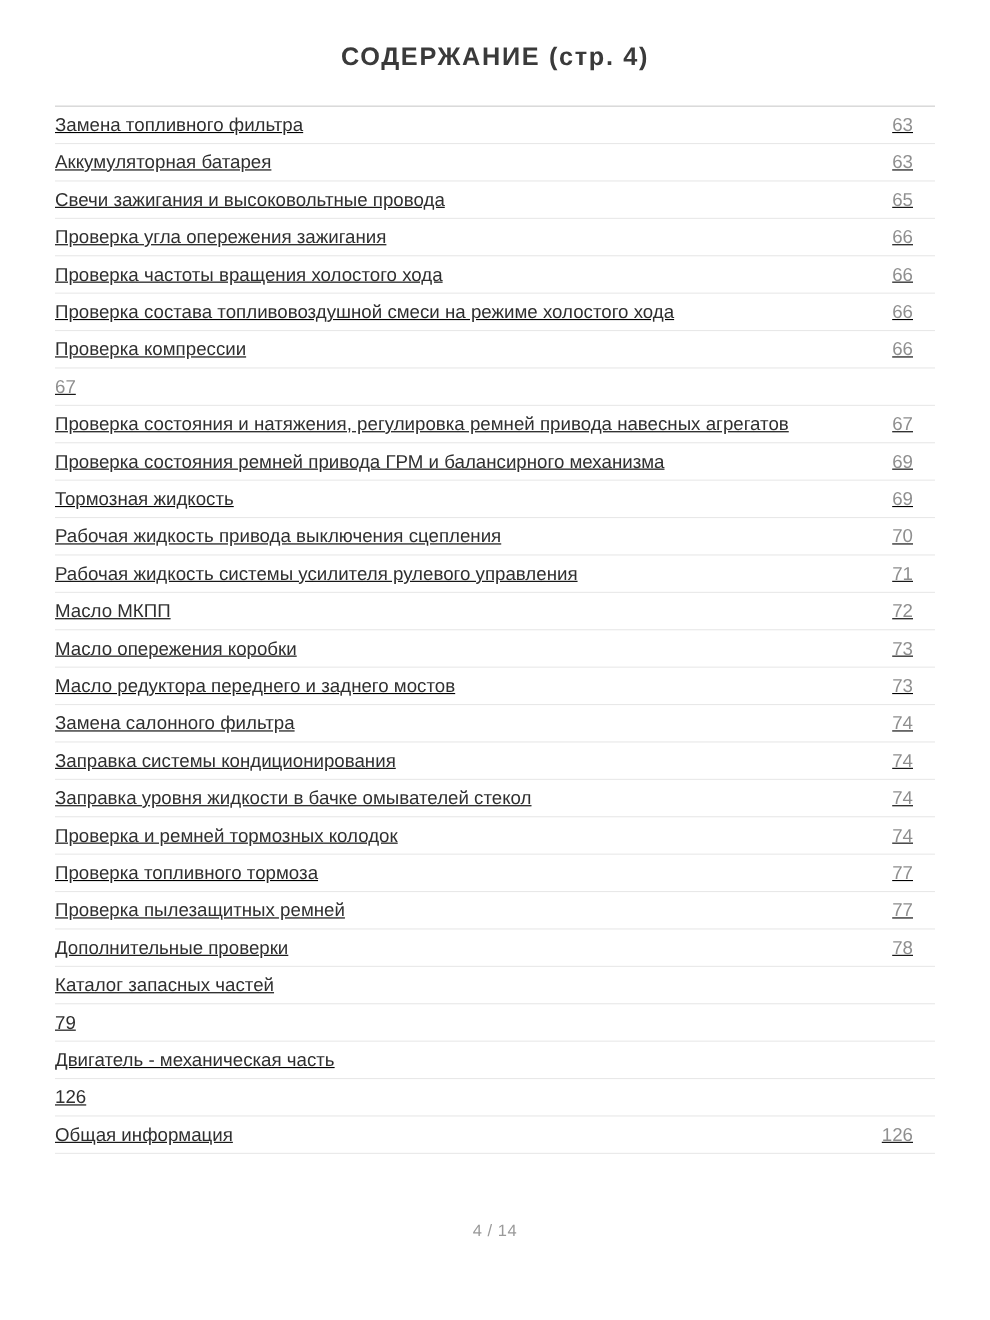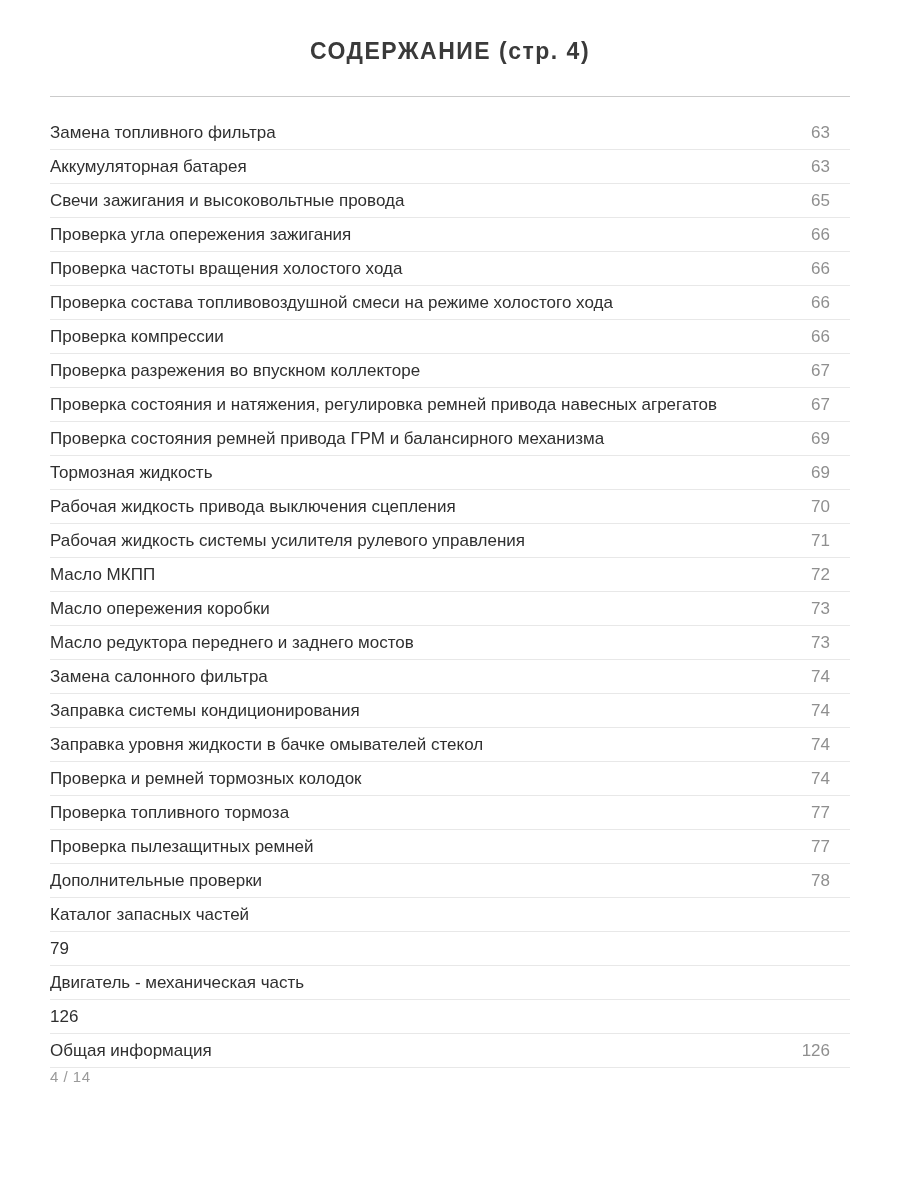--- a/index.html
+++ b/index.html
@@ -26,21 +26,21 @@
     letter-spacing: 1.5px;
     color: #3a3a3a;
   }
   .header-divider {
     margin-top: 31px;
     border: none;
     border-top: 1px solid #cbcbcb;
     height: 0;
   }
   .toc-list {
-    margin-top: 19px;
+    text-decoration: underline;
   }
   .toc-row {
     display: flex;
     justify-content: space-between;
     align-items: baseline;
     height: 34px;
     line-height: 33px;
     border-bottom: 1px solid #e8e8e8;
     cursor: pointer;
   }
@@ -50,20 +50,22 @@
     white-space: nowrap;
   }
   .toc-page {
     font-size: 17px;
     color: #8f8f8f;
     padding-right: 20px;
     white-space: nowrap;
     text-align: center;
   }
   .page-footer {
+    margin-top: 62px;
+    text-align: center;
   }
   .pagination {
     font-size: 15px;
     color: #9a9a9a;
     letter-spacing: 0.5px;
   }
 </style>
 </head>
 <body>
 
@@ -105,21 +107,20 @@
     <span class="toc-label">Проверка состава топливовоздушной смеси на режиме холостого хода</span>
     <span class="toc-page">66</span>
   </div>
 
   <div class="toc-row">
     <span class="toc-label">Проверка компрессии</span>
     <span class="toc-page">66</span>
   </div>
 
   <div class="toc-row">
-    <span class="toc-label">Проверка разрежения во впускном коллекторе</span>
     <span class="toc-page">67</span>
   </div>
 
   <div class="toc-row">
     <span class="toc-label">Проверка состояния и натяжения, регулировка ремней привода навесных агрегатов</span>
     <span class="toc-page">67</span>
   </div>
 
   <div class="toc-row">
     <span class="toc-label">Проверка состояния ремней привода ГРМ и балансирного механизма</span>

